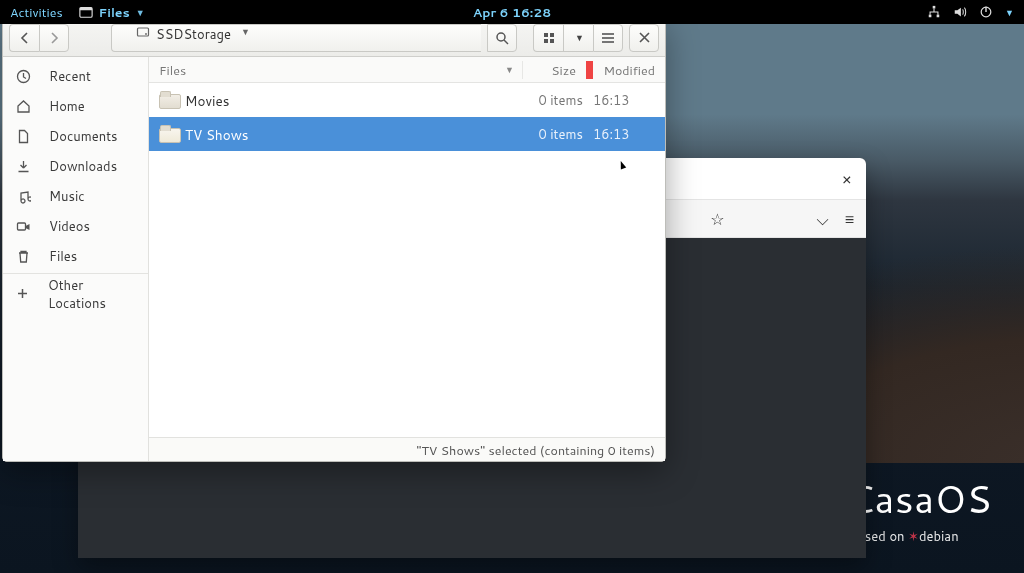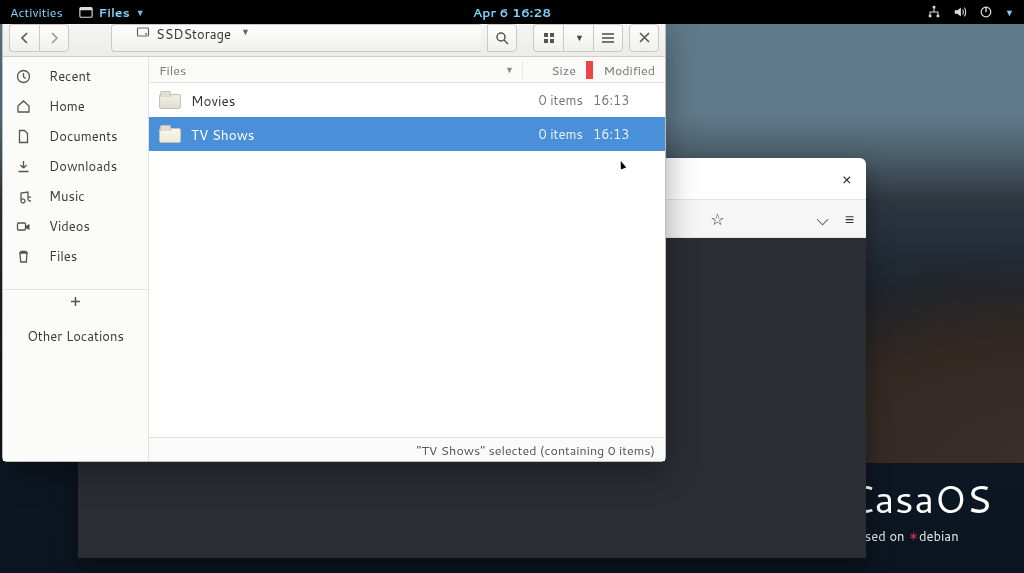--- a/index.html
+++ b/index.html
@@ -79,34 +79,34 @@
 .searchbtn{ border-radius:0 4px 4px 0;}
 .btngroup{ display:flex; }
 .btngroup .btn{ border-radius:0; border-right:none;}
 .btngroup .btn:first-child{ border-radius:4px 0 0 4px;}
 .btngroup .btn:last-child{ border-radius:0 4px 4px 0; border-right:1px solid #c9c9c5;}
 
 .files .body{ flex:1; display:flex; min-height:0;}
 .sidebar{ width:146px; background:#fbfbfa; border-right:1px solid #e1e1de; padding-top:4px;}
 .side-item{ height:30px; display:flex; align-items:center; gap:18px; padding:0 12px;
   font-size:13px; color:#3a3a3a;}
-.side-item.sep{ border-top:1px solid #e3e3e0; margin-top:18px; padding-top:4px; height:36px;flex-direction:column;}
+.side-item.sep{ border-top:1px solid #e3e3e0; margin-top:2px; padding-top:4px; height:36px;}
 .side-ico{ width:16px; height:16px; display:inline-flex; align-items:center; justify-content:center; color:#555;}
 
 .main{ flex:1; display:flex; flex-direction:column; background:#fff;}
 .cols{ height:26px; display:flex; align-items:center; border-bottom:1px solid #e4e4e2;
   font-size:12.5px; color:#777; background:#fafaf9;}
 .col-name{ flex:1; padding-left:10px; display:flex; align-items:center; justify-content:space-between; padding-right:8px; border-right:1px solid #e7e7e5;}
 .col-size{ width:70px; text-align:right; padding-right:10px; border-right:7px solid #ef4444;}
 .col-mod{ width:72px; text-align:right; padding-right:10px;}
 .col-name .tri{ font-size:9px; color:#888;}
 
 .rows{ flex:1; overflow:auto;}
 .row{ height:34px; display:flex; align-items:center; font-size:13.5px; color:#333;}
-.row .c-name{ flex:1; display:flex; align-items:center; gap:10px; padding-left:10px;}
+.row .c-name{ flex:1; display:flex; align-items:center; gap:4px; padding-left:10px;}
 .row .c-size{ width:70px; text-align:right; padding-right:10px; color:#777; font-size:13px;}
 .row .c-mod{ width:72px; text-align:left; padding-right:10px; color:#777; font-size:13px;}
 .row.selected{ background:#4a90d9; color:#fff;}
 .row.selected .c-size,.row.selected .c-mod{ color:#e9f1fb;}
 
 .folder{ width:22px; height:18px; position:relative; display:inline-block;}
 .folder::before{ content:""; position:absolute; inset:0; top:3px;
   background:linear-gradient(#f2eee6,#e2ddd1); border:1px solid #c8c2b3; border-radius:2px;}
 .folder::after{ content:""; position:absolute; top:0; left:1px; width:9px; height:5px;
   background:#e2ddd1; border:1px solid #c8c2b3; border-bottom:none; border-radius:2px 2px 0 0;}

